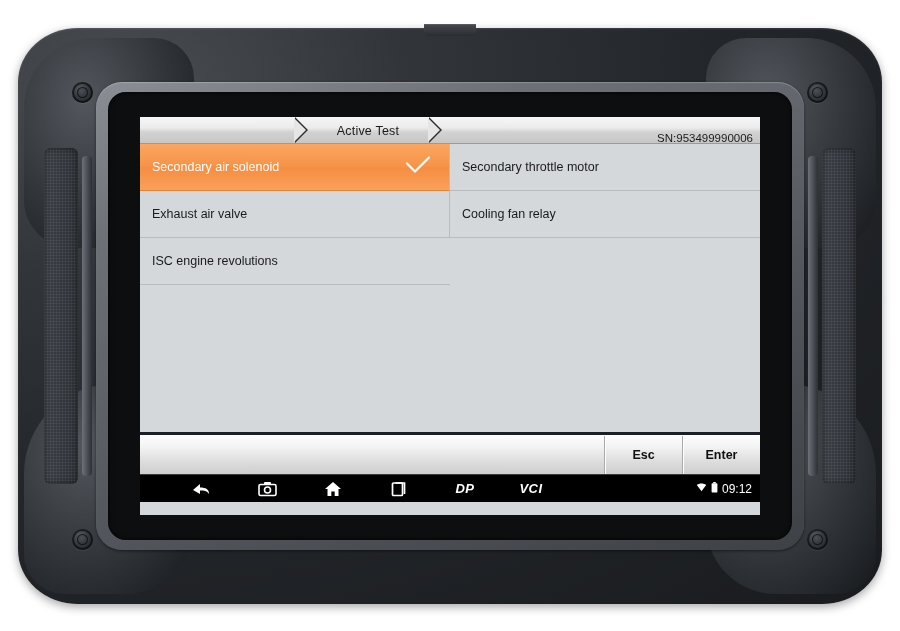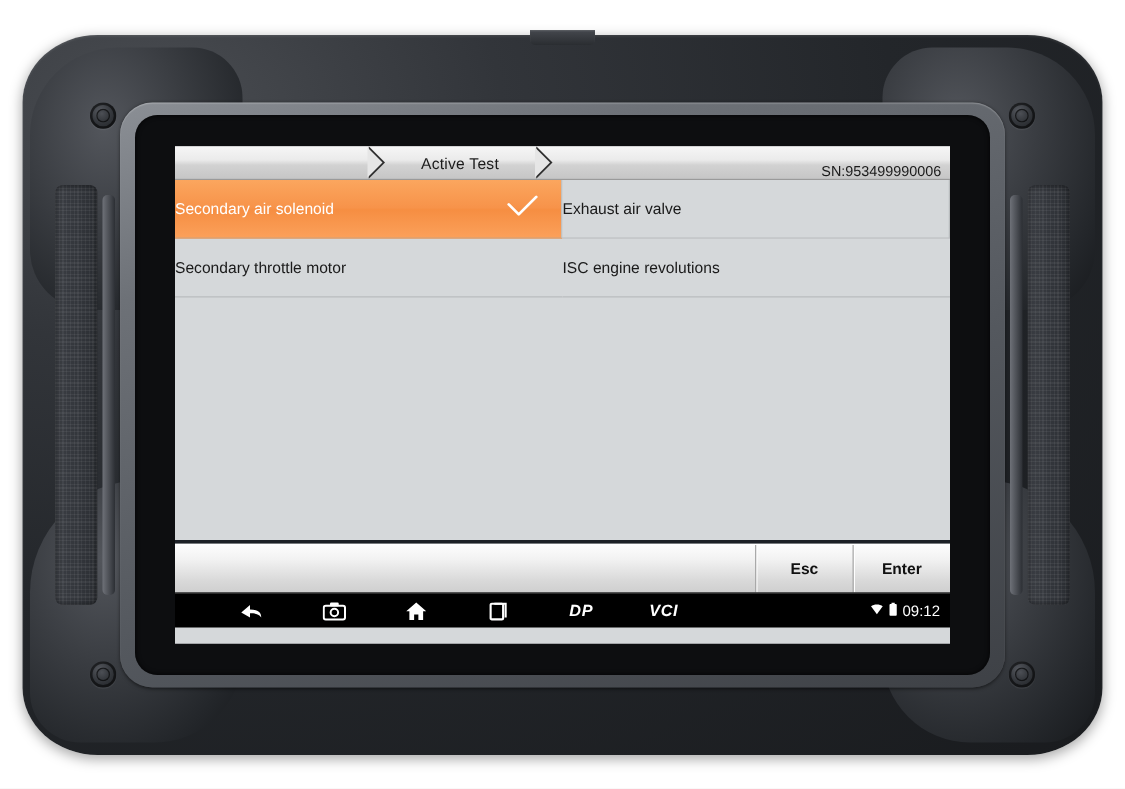--- a/index.html
+++ b/index.html
@@ -133,21 +133,21 @@
   .sn{
     position:absolute; right:7px; top:0; height:42px; display:flex; align-items:center;
     font-size:11.5px; color:#1b1b1b;
   }
 
   
   .list-wrap{ position:relative; height:143px; background:#d5d8da; }
   .grid{ display:grid; grid-template-columns:1fr 1fr; }
   .cell{
     position:relative; height:47px; display:flex; align-items:center;
-    padding:0 0; font-size:12.5px; color:#1a1a1a;
+    padding:0 12px; font-size:12.5px; color:#1a1a1a;
     background:#d5d8da;
     border-bottom:1px solid #b9bcbe;
     border-right:1px solid #b9bcbe;
   }
   .cell.col2{ border-right:none; }
   .cell.selected{
     background:linear-gradient(180deg,#fba65e 0%,#f7934a 48%,#f68e42 52%,#fba05a 100%);
     color:#ffffff;
     border-bottom:1px solid #e0833b;
   }
@@ -233,26 +233,29 @@
       <div class="grid">
 
         <div class="cell selected">
           <span>Secondary air solenoid</span>
           <span class="checkmark">
             <svg width="30" height="20" viewBox="0 0 30 20">
               <polyline points="4,8 12,16 26,2" fill="none" stroke="#ffffff" stroke-width="2.2" stroke-linecap="round" stroke-linejoin="round"></polyline>
             </svg>
           </span>
         </div>
+        <div class="cell col2">
+          <span>Secondary throttle motor</span>
+        </div>
+
         <div class="cell">
           <span>Exhaust air valve</span>
         </div>
-
         <div class="cell col2">
-          <span>Secondary throttle motor</span>
+          <span>Cooling fan relay</span>
         </div>
 
         <div class="cell col2">
           <span>ISC engine revolutions</span>
         </div>
 
       </div>
     </div>
 
     <div class="filler"></div>

